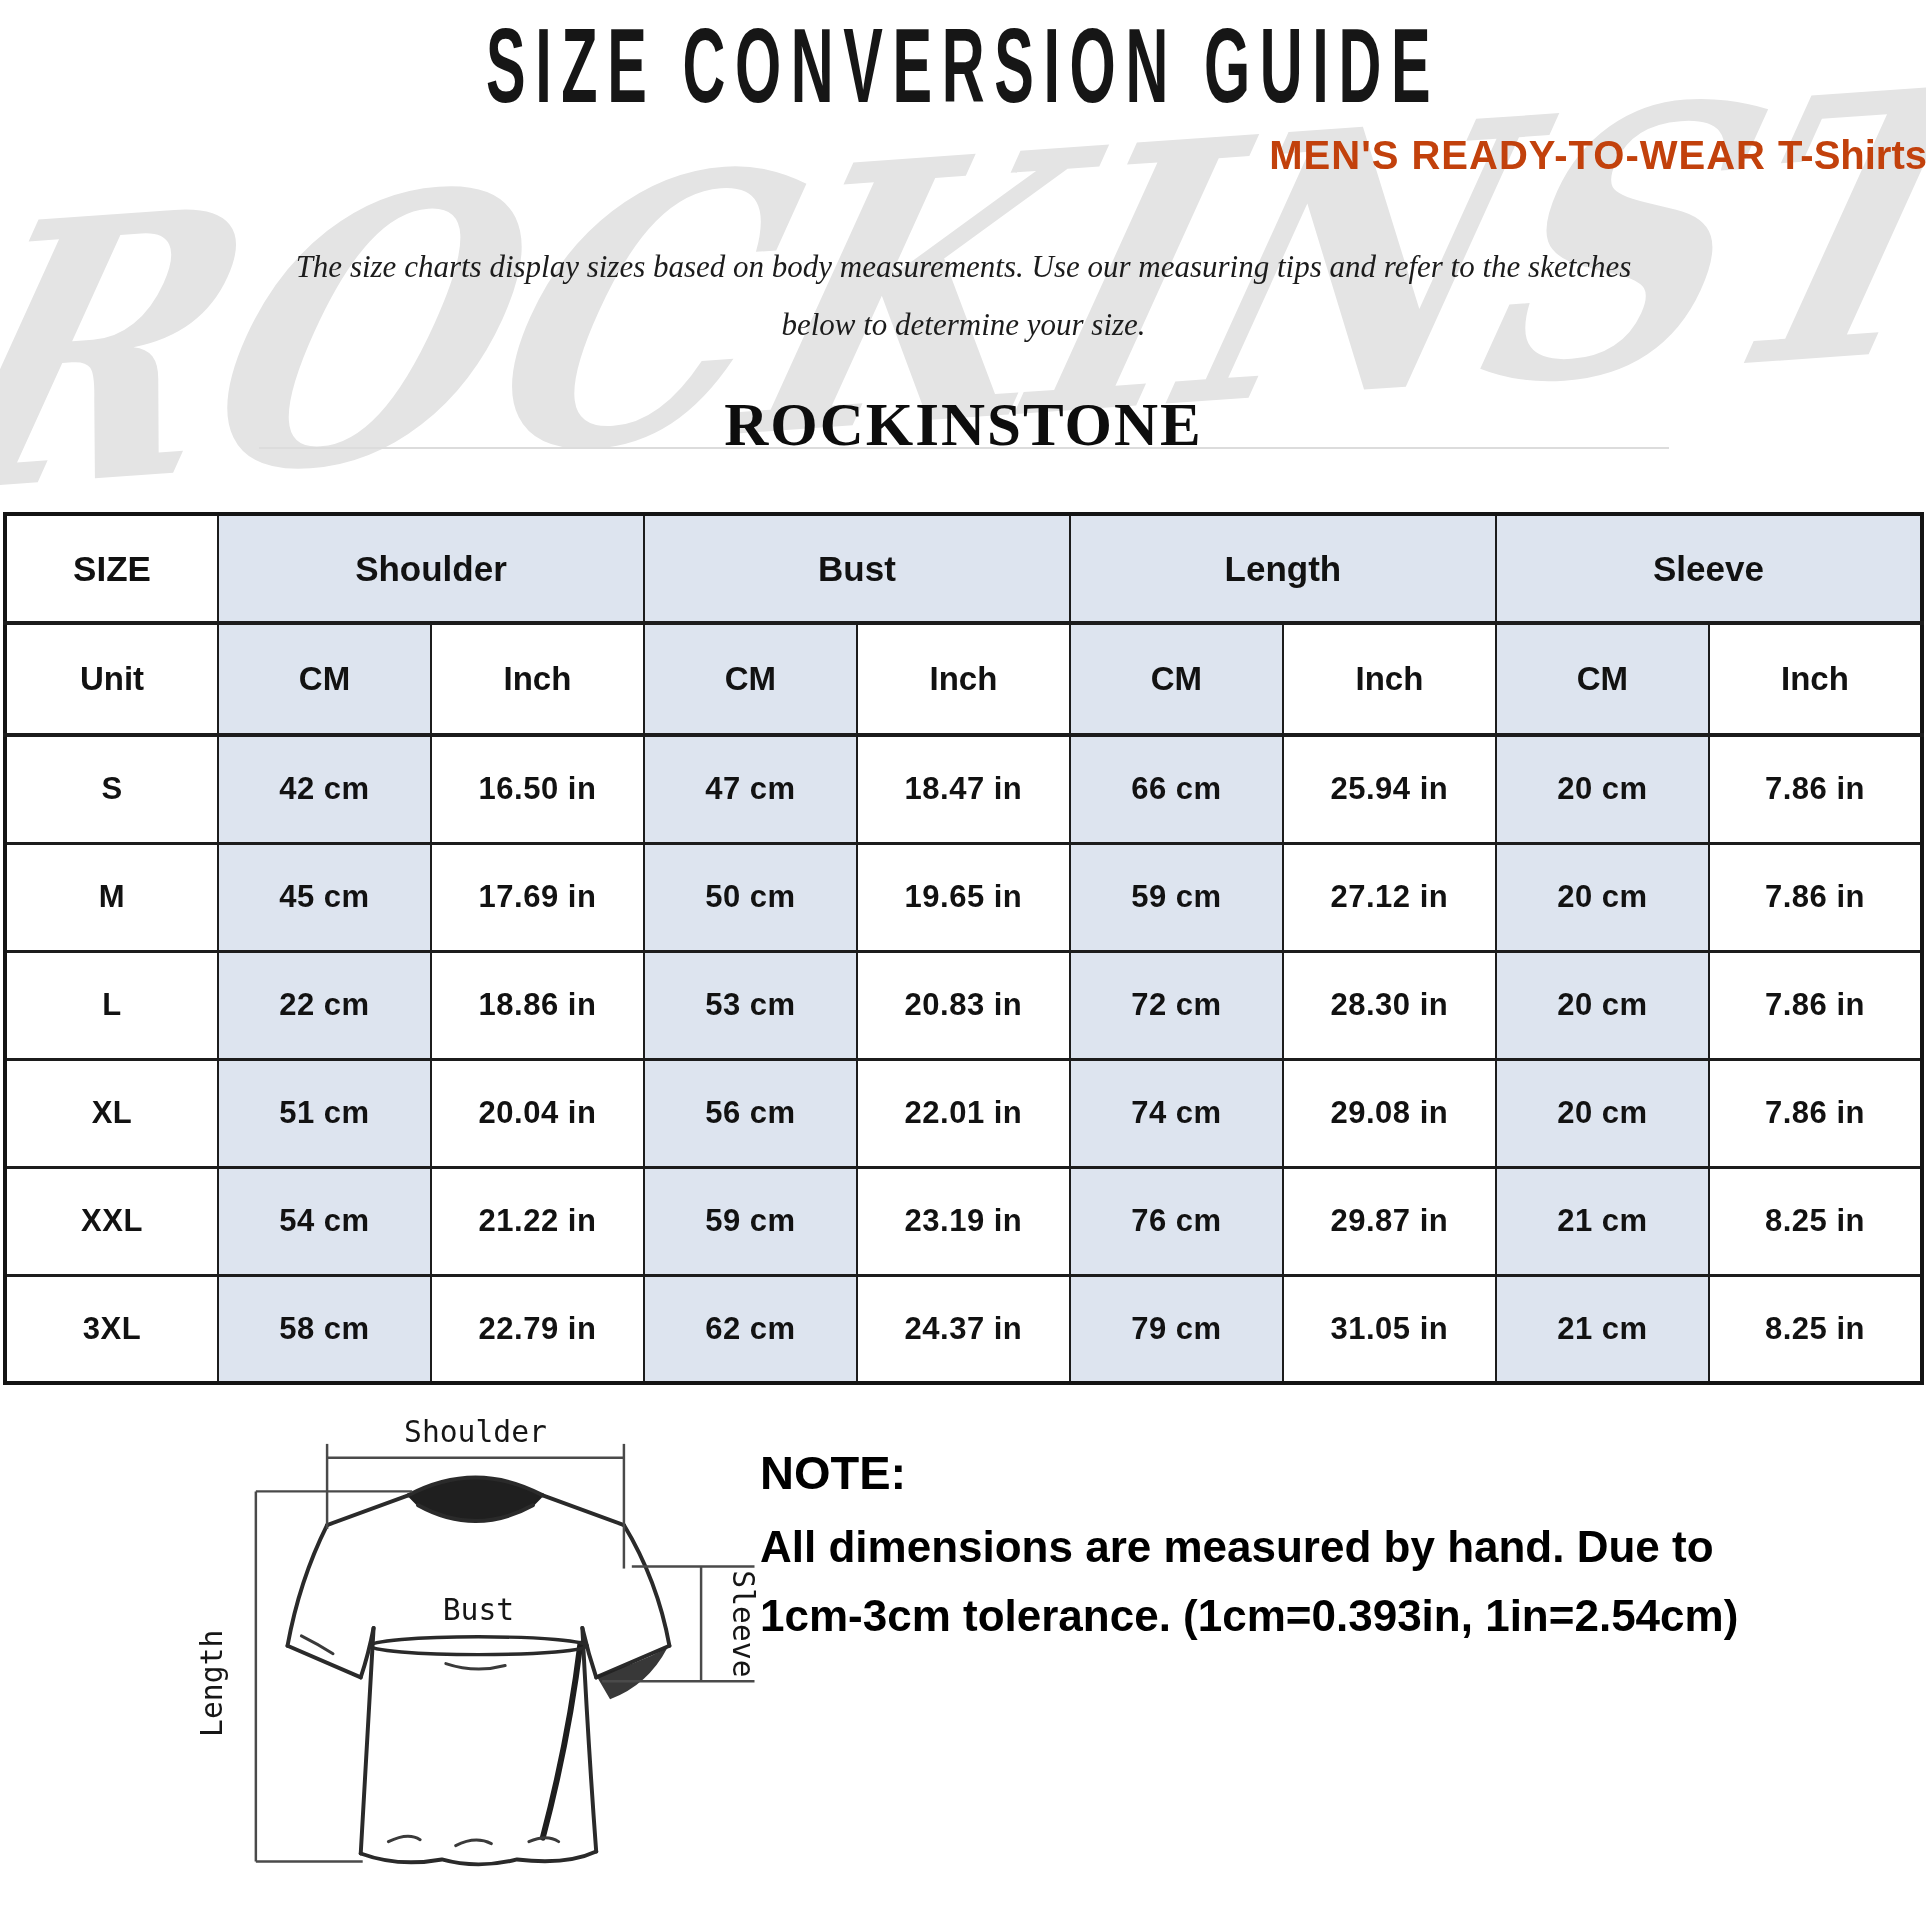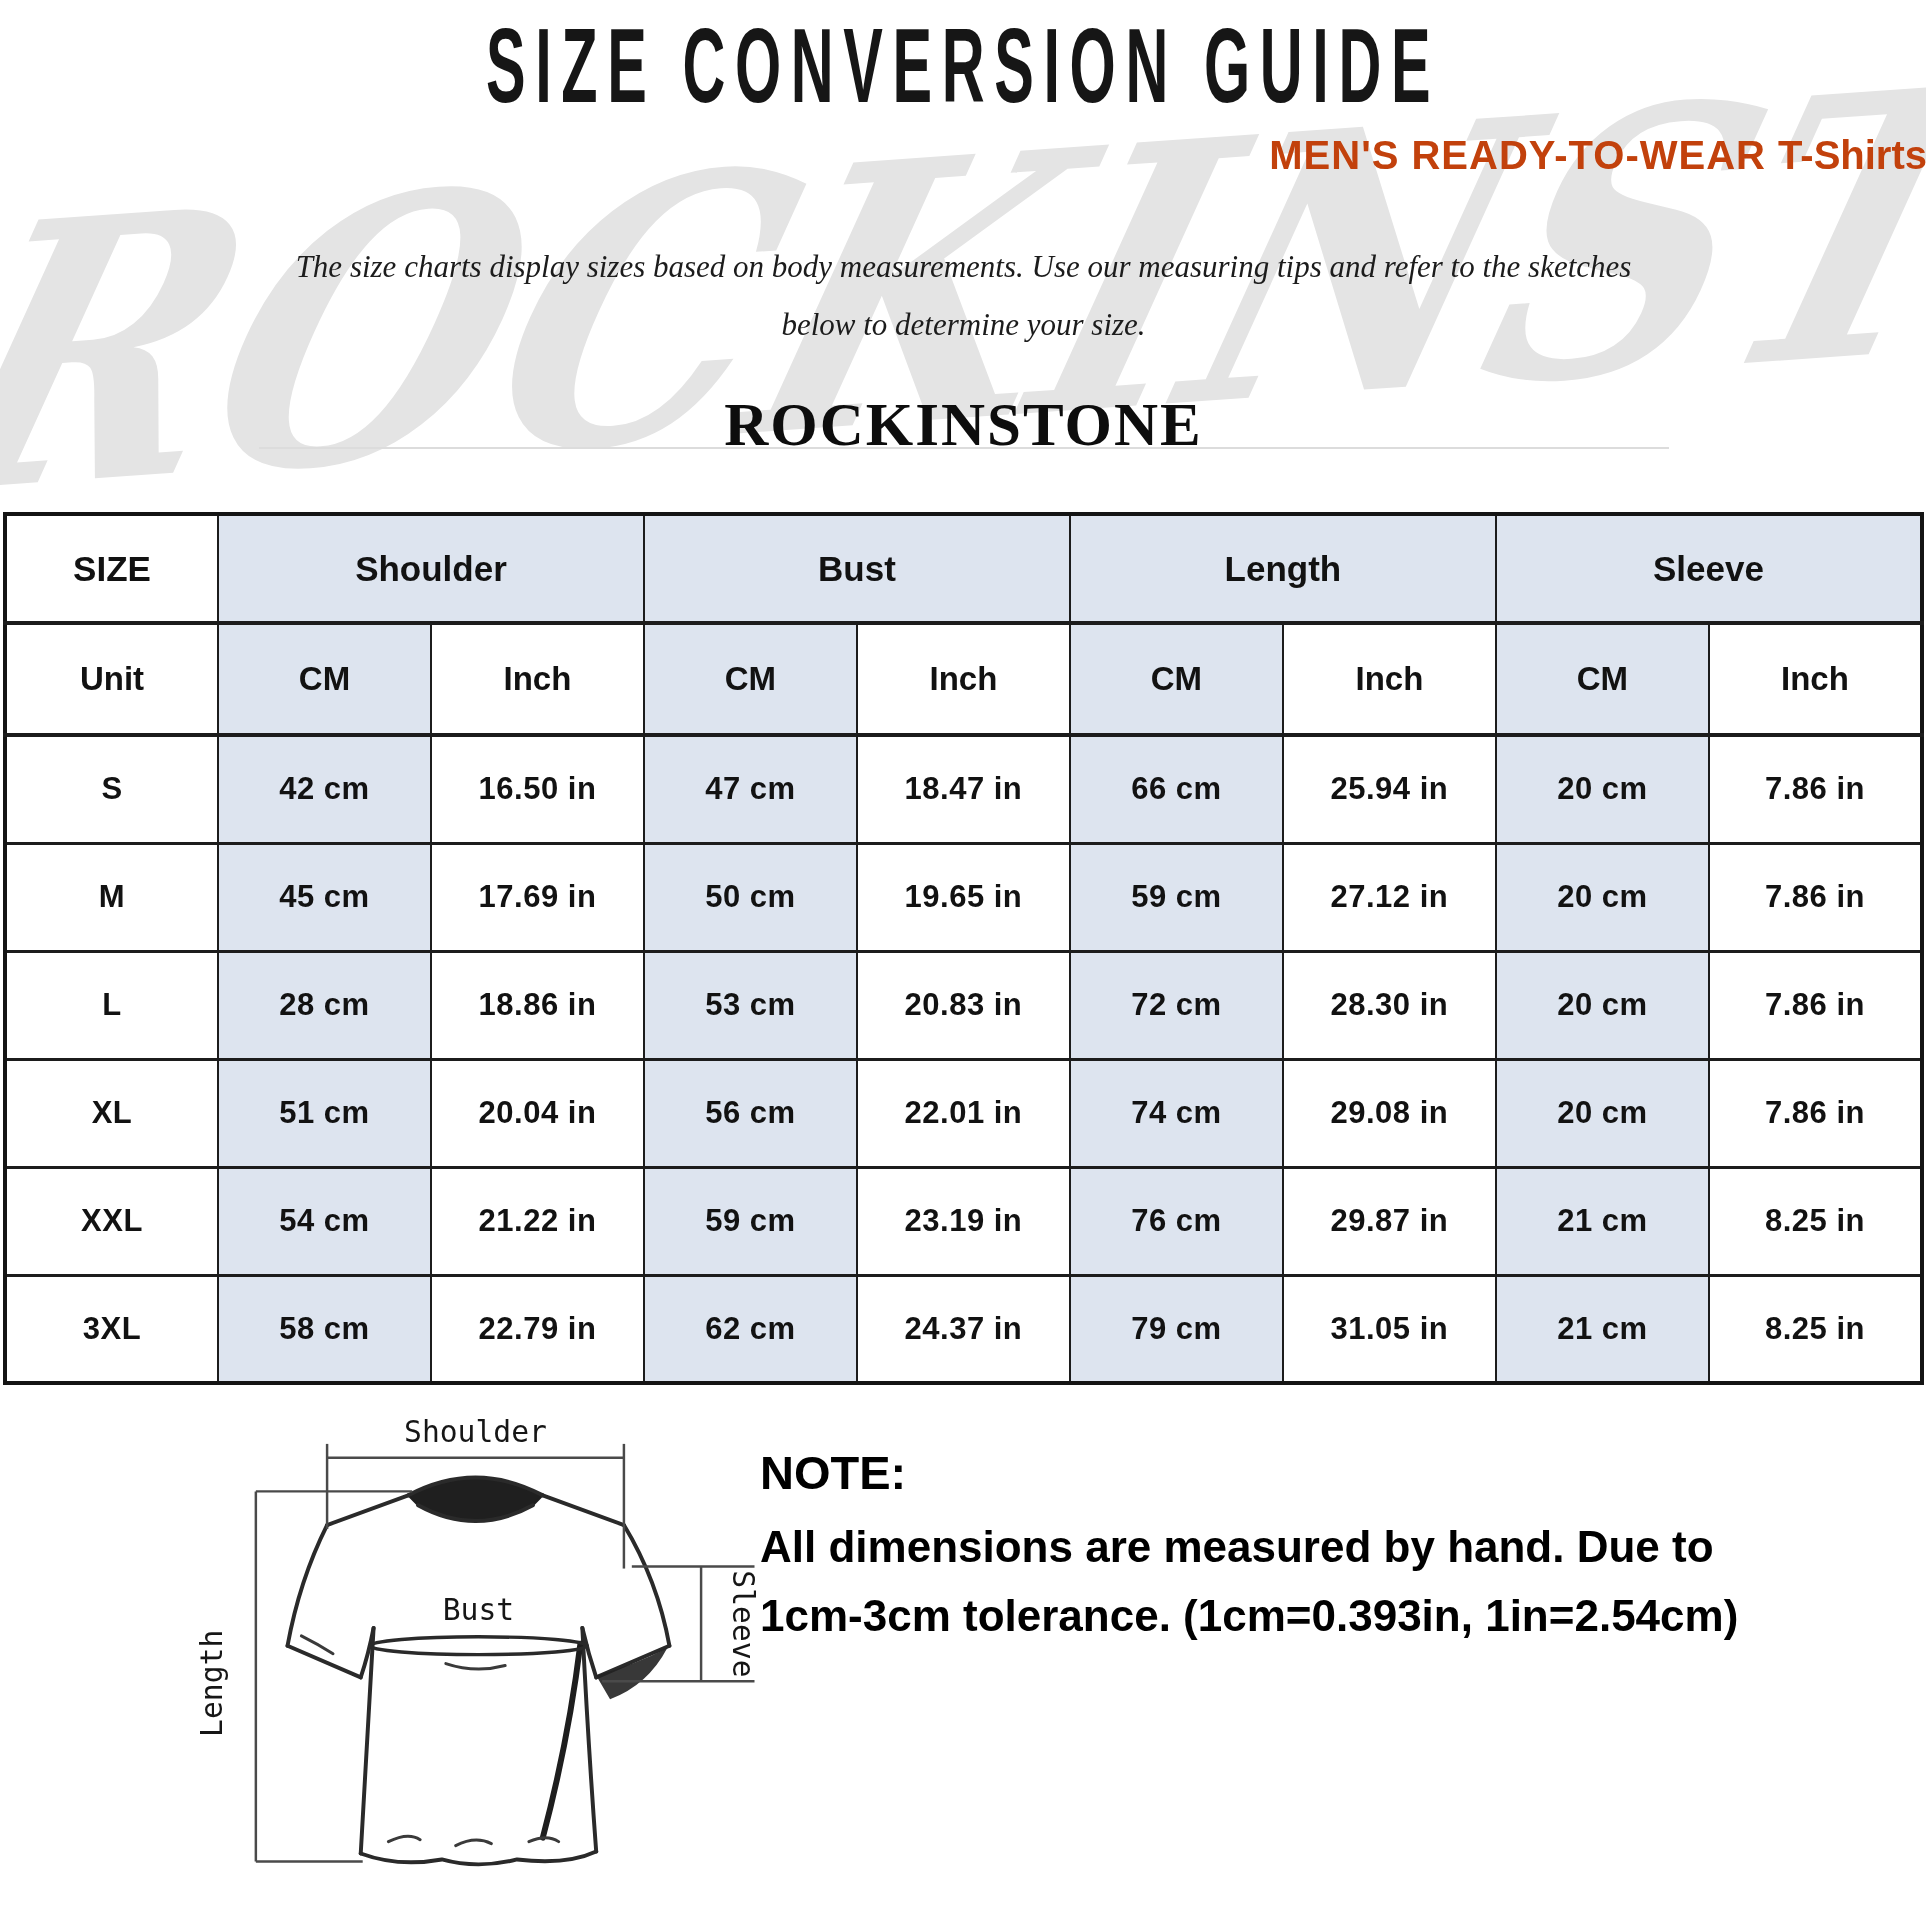--- a/index.html
+++ b/index.html
@@ -120,21 +120,21 @@
           <td>17.69 in</td>
           <td style="background: rgb(221, 228, 239);">50 cm</td>
           <td>19.65 in</td>
           <td style="background: rgb(221, 228, 239);">59 cm</td>
           <td>27.12 in</td>
           <td style="background: rgb(221, 228, 239);">20 cm</td>
           <td>7.86 in</td>
         </tr>
         <tr class="row-data">
           <td>L</td>
-          <td style="background: rgb(221, 228, 239);">28 cm</td>
+          <td style="background: rgb(221, 228, 239);">22 cm</td>
           <td>18.86 in</td>
           <td style="background: rgb(221, 228, 239);">53 cm</td>
           <td>20.83 in</td>
           <td style="background: rgb(221, 228, 239);">72 cm</td>
           <td>28.30 in</td>
           <td style="background: rgb(221, 228, 239);">20 cm</td>
           <td>7.86 in</td>
         </tr>
         <tr class="row-data">
           <td>XL</td>

